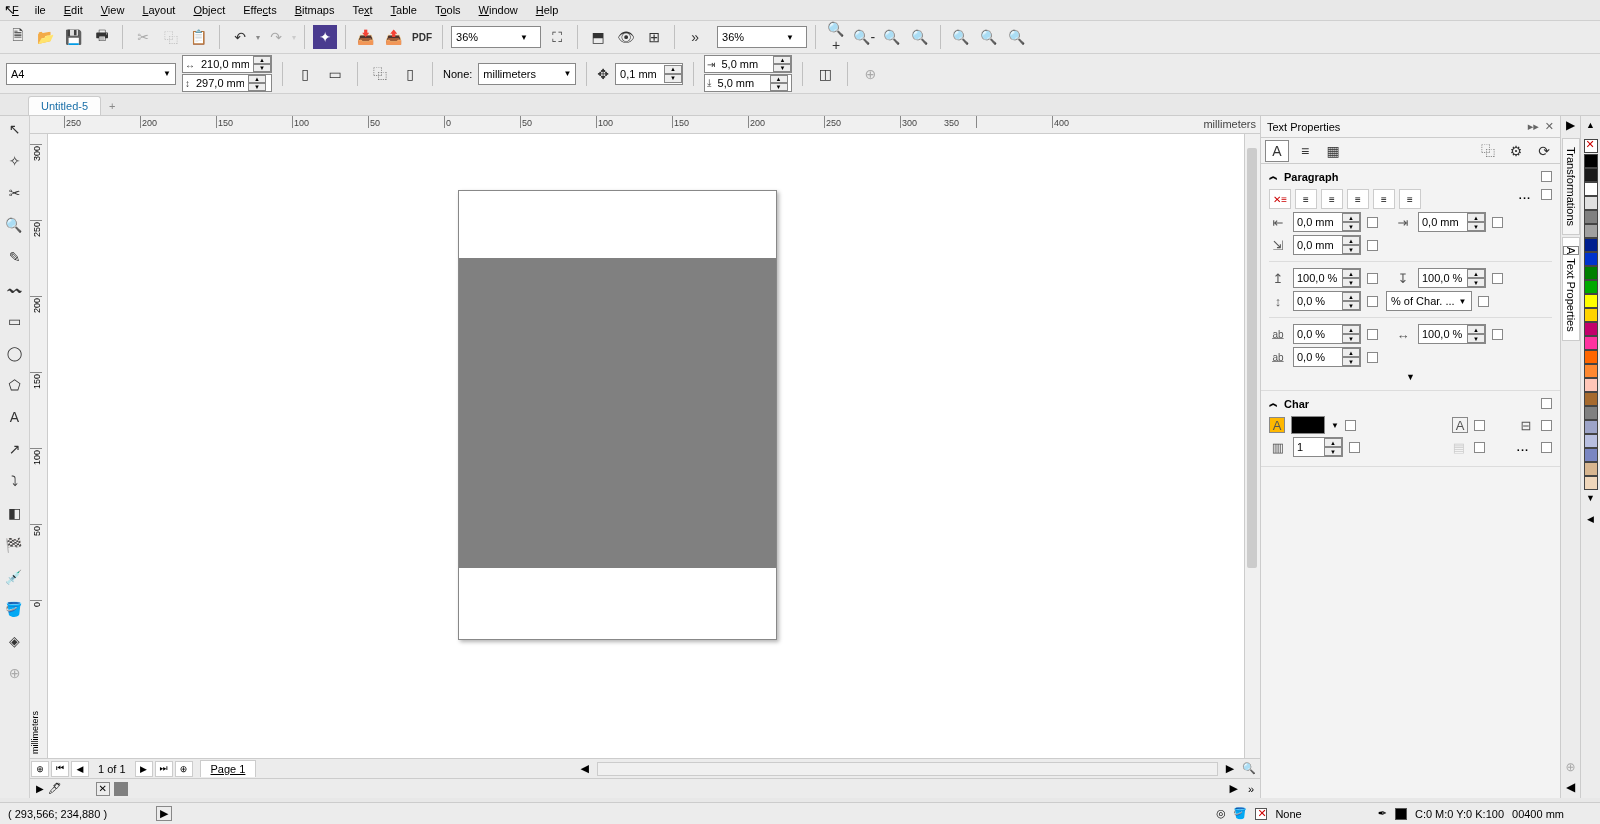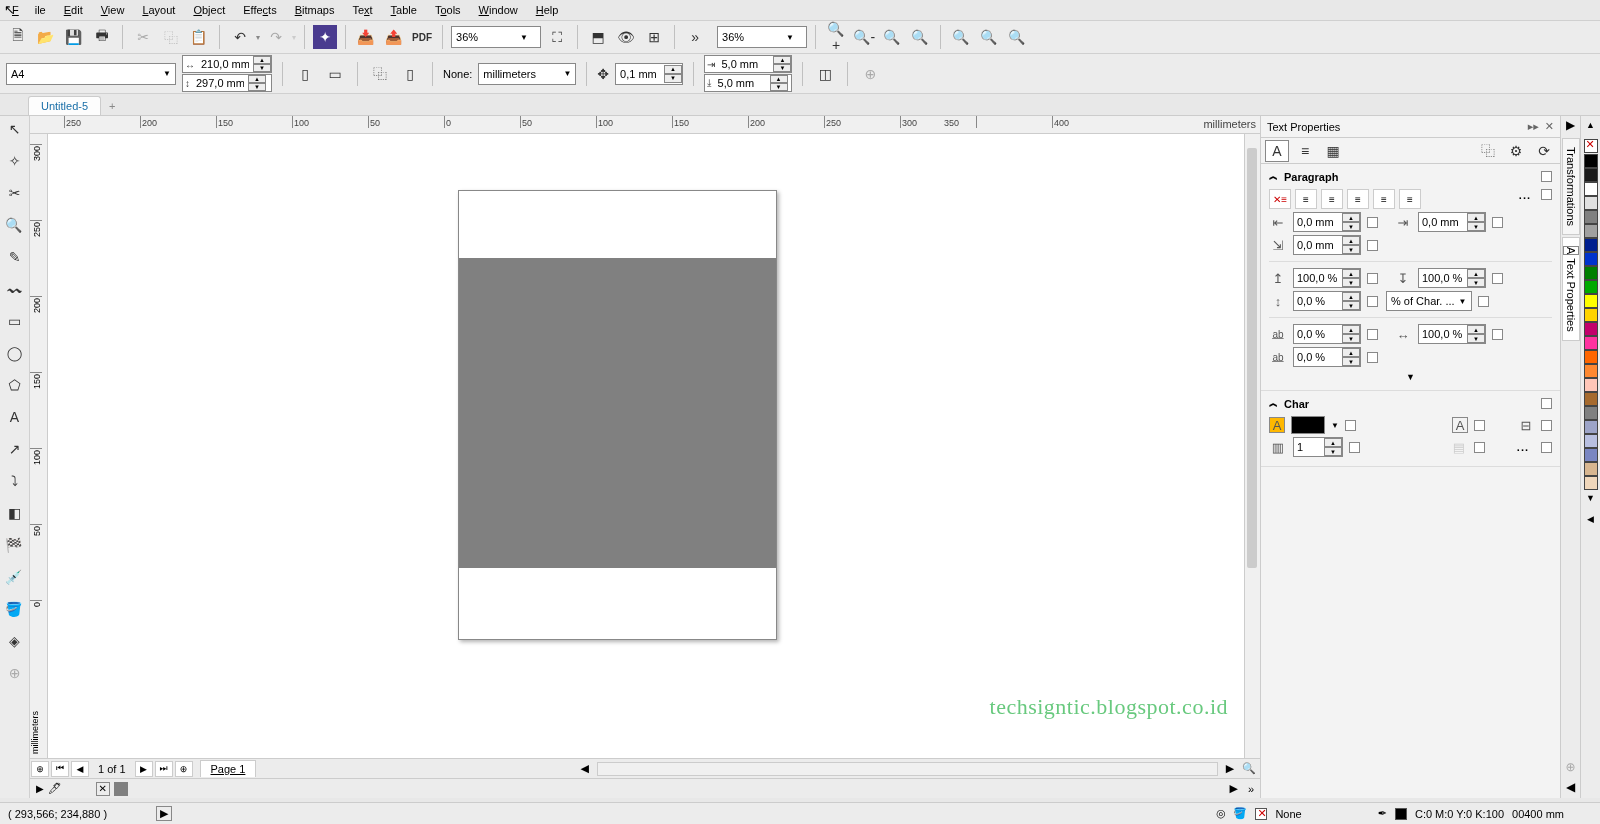--- a/index.html
+++ b/index.html
@@ -427,21 +427,20 @@
           <div class="vticklbl" style="top: 316px;">100</div>
           <div class="vtick" style="top: 390px;"></div>
           <div class="vticklbl" style="top: 392px;">50</div>
           <div class="vtick" style="top: 466px;"></div>
           <div class="vticklbl" style="top: 468px;">0</div>
         </div>
       <div class="canvas">
         <div class="page">
           <div class="grayrect"></div>
         </div>
-        <div class="watermark">techsigntic.blogspot.co.id</div>
       </div>
       <div class="vscroll">
           <div class="thumb"></div>
         </div>
     </div>
     <div class="pagenav">
       <button class="nbtn">⊕</button>
       <button class="nbtn">⏮</button>
       <button class="nbtn">◀</button>
       <span class="plabel">1 of 1</span>

